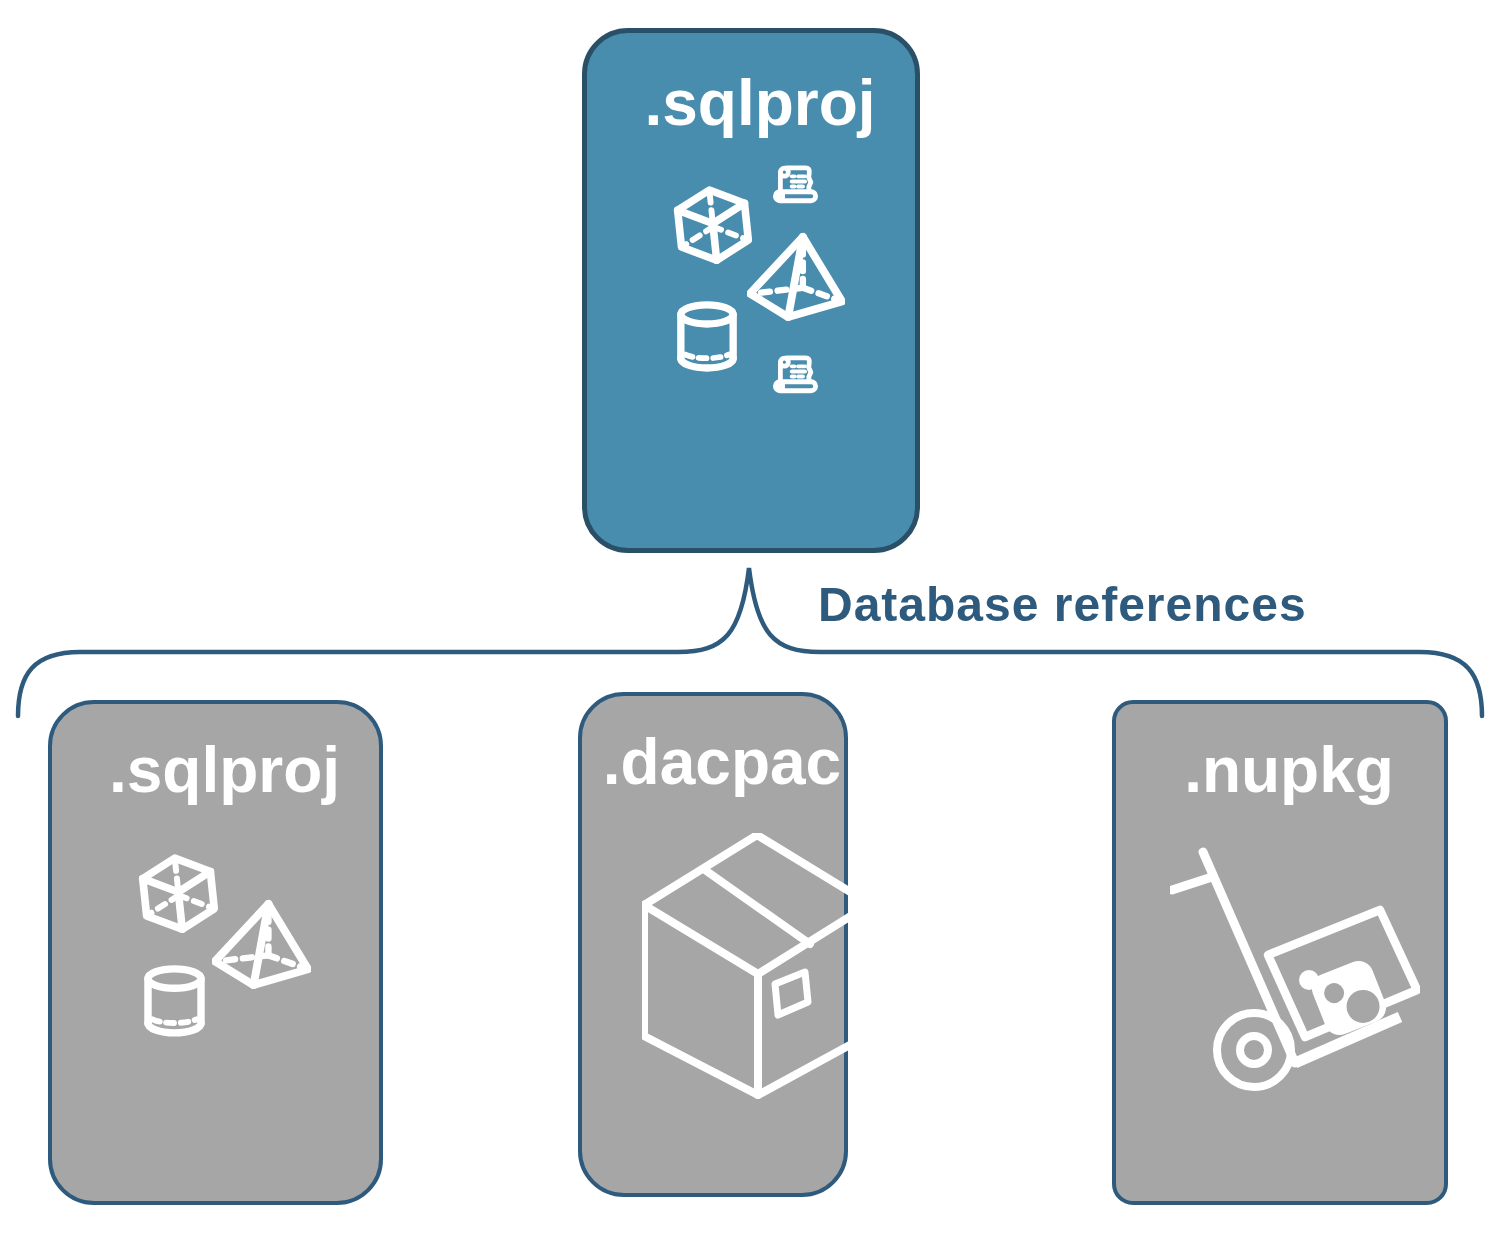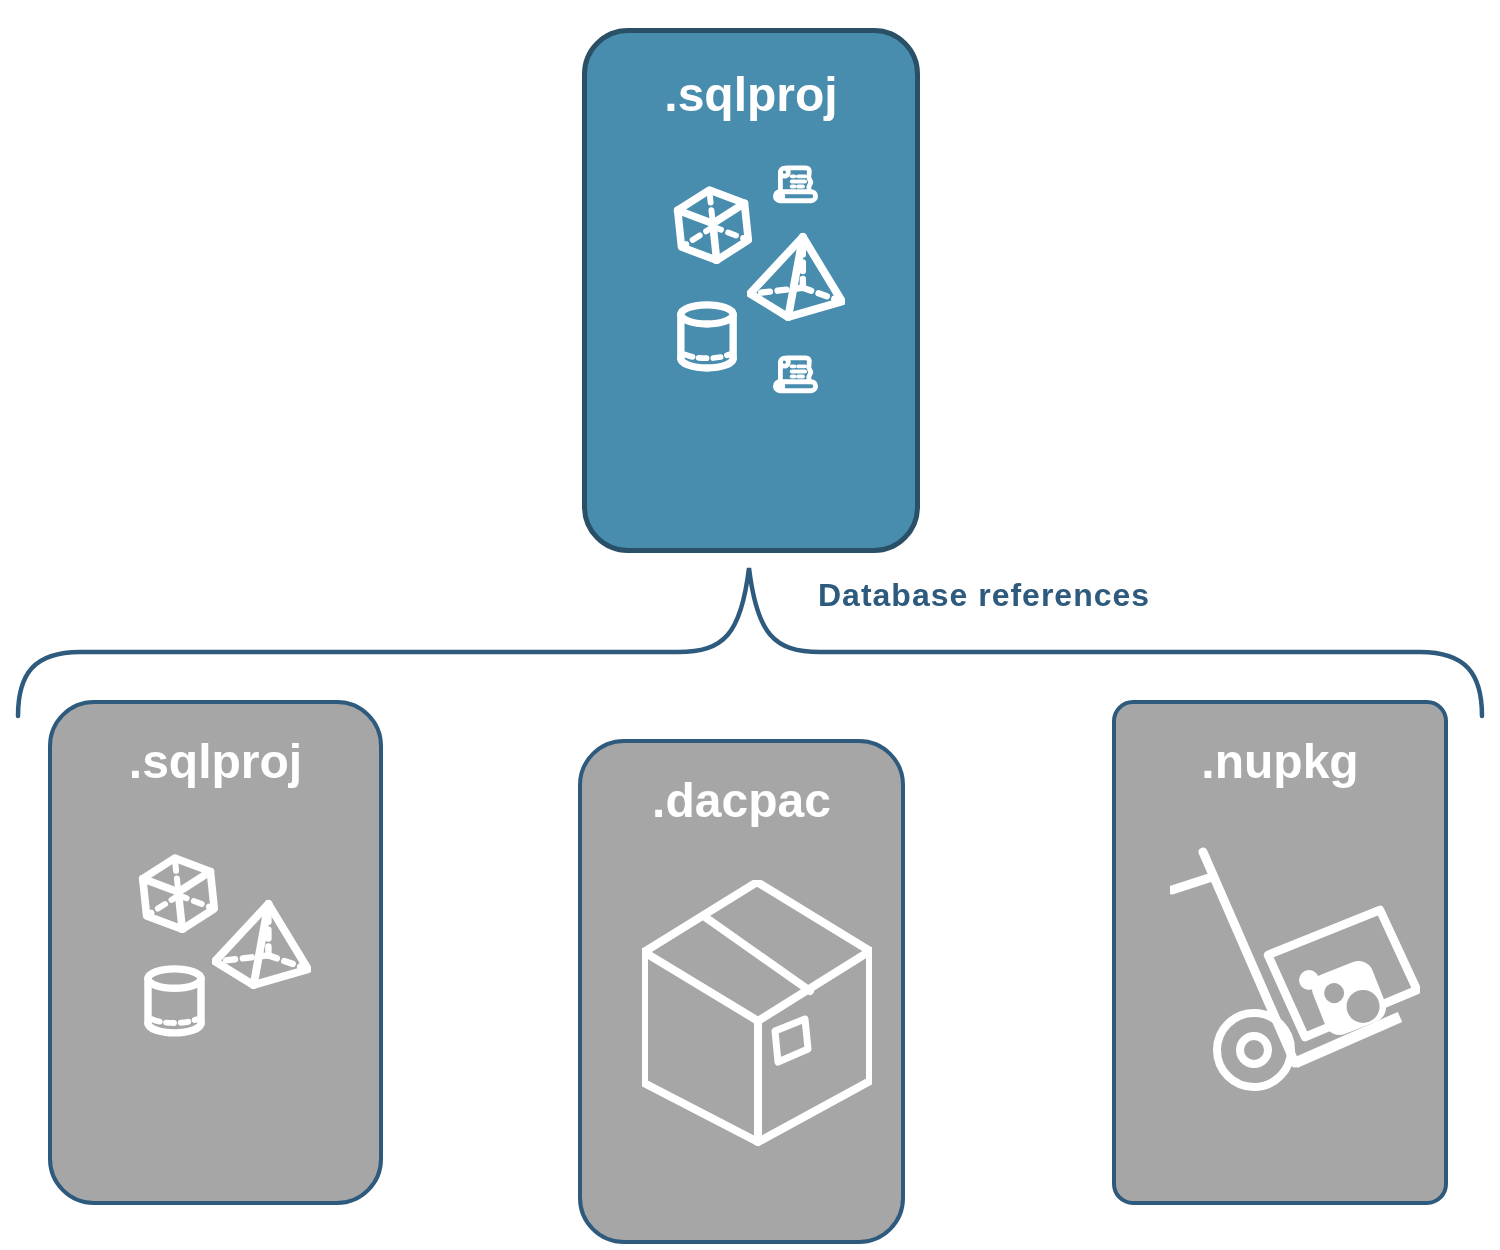--- a/index.html
+++ b/index.html
@@ -16,37 +16,37 @@
   .card-parent {
     left:582px; top:28px; width:338px; height:525px;
     background: var(--parent-fill, #488DAD);
     border:5px solid var(--parent-border, #2A5068);
   }
   .card-child {
     background: var(--child-fill, #A6A6A6);
     border:4px solid var(--child-border, #2E5B7D);
   }
   .card-sqlproj { left:48px;  top:700px; width:335px; height:505px; }
-  .card-dacpac  { left:578px; top:739px; width:327px; height:505px; }
+  .card-dacpac  { left:578px; top:692px; width:270px; height:505px; }
   .card-nupkg   { left:1112px;top:700px; width:336px; height:505px;border-radius:21px; }
   .card-label {
     position:absolute; left:0; width:100%; text-align:center;
-    color:#ffffff; font-weight:bold; font-size:48px; line-height:1;
-    letter-spacing:0px; user-select:none;
+    color:#ffffff; font-weight:bold; font-size:64px; line-height:1;
+    letter-spacing:0px; user-select:none;padding-left:9px;
   }
   .card-parent .card-label { top:38px; }
   .card-child  .card-label { top:34px; }
   .icon { position:absolute; color:#ffffff; display:block; }
   .overlay {
     position:absolute; left:0; top:0; width:1500px; height:1250px;
     pointer-events:none;
   }
   .connector-label {
     position:absolute; left:818px; top:577px;
-    font-size:32px; font-weight:bold; letter-spacing:1px;
+    font-size:48px; font-weight:bold; letter-spacing:1px;
     color: var(--connector, #2E5B7D); white-space:nowrap;text-align:right;
   }
   .defs-holder { position:absolute; width:0; height:0; overflow:hidden; }
 </style>
 </head>
 <body>
 
 <svg class="defs-holder" aria-hidden="true">
   <defs>
     <symbol id="sym-cube" viewBox="0 0 100 102">

